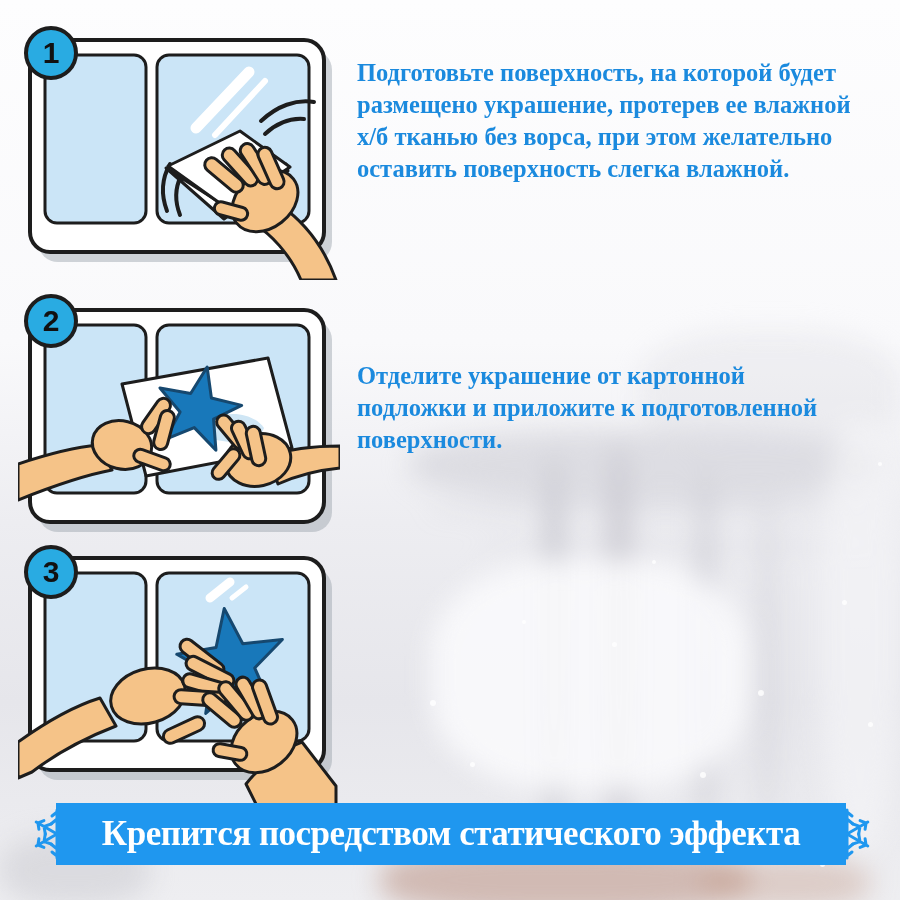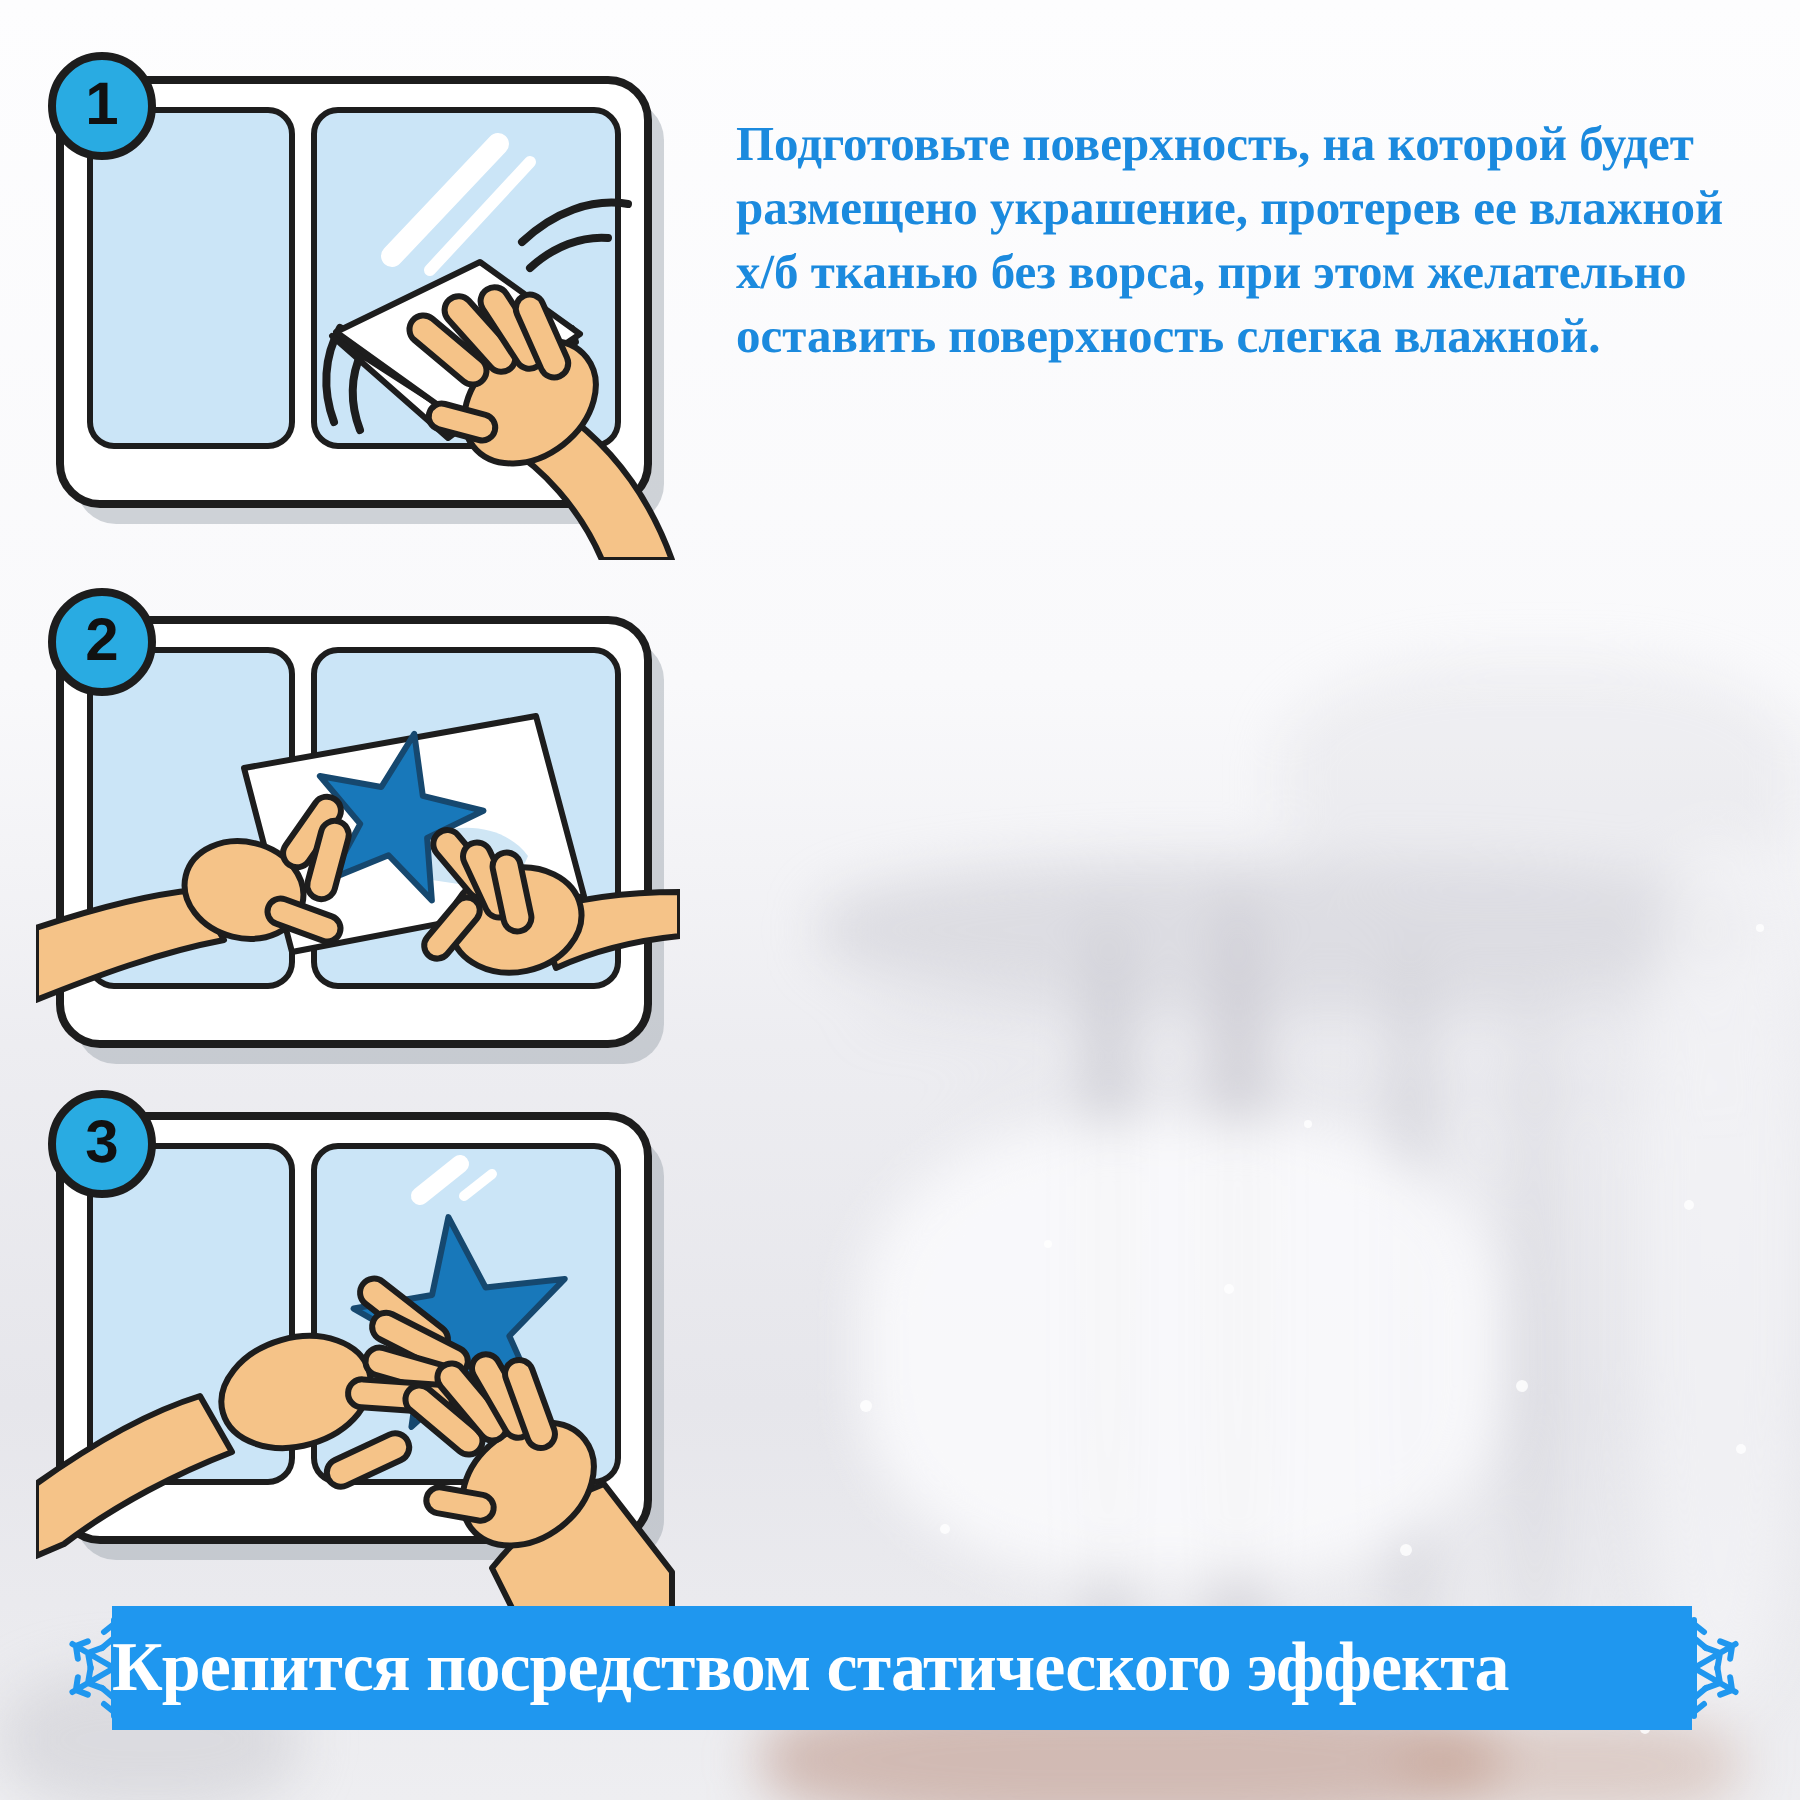--- a/index.html
+++ b/index.html
@@ -15,35 +15,35 @@
   .bg-photo{position:absolute;inset:0;filter:blur(13px);}
   .bg-photo div{position:absolute;border-radius:40%;}
   .snow-dots div{position:absolute;background:#fff;border-radius:50%;opacity:.8;}
   
   .illo{position:absolute;}
   .badge{position:absolute;width:54px;height:54px;border-radius:50%;
          background:var(--badge_blue);border:4px solid var(--outline);
          box-sizing:border-box;display:flex;align-items:center;justify-content:center;
          font-family:"Liberation Sans", sans-serif;font-weight:bold;font-size:30px;color:#111;z-index:5;}
   .step-text{position:absolute;color:var(--text_blue);font-weight:bold;
-             font-size:24.5px;line-height:1.31;margin-left:11px;}
+             font-size:24.5px;line-height:1.31;}
   
   .shadow{fill:#99a1ab;opacity:.45}
   .frame{fill:#fff;stroke:var(--outline);stroke-width:4}
   .glass{fill:var(--glass_blue);stroke:var(--outline);stroke-width:3}
   .streak{stroke:#fff;fill:none;stroke-linecap:round}
   .w11{stroke-width:11}.w9{stroke-width:9}.w6{stroke-width:6}.w5{stroke-width:5}
   .motion path{stroke:var(--outline);stroke-width:4;fill:none;stroke-linecap:round}
   .paper{fill:#fff;stroke:var(--outline);stroke-width:3;stroke-linejoin:round}
   .skin{fill:var(--skin);stroke:var(--outline);stroke-width:3;stroke-linejoin:round}
   .star{fill:var(--star_blue);stroke:#16486f;stroke-width:3;stroke-linejoin:round}
   .spot{fill:#cfe6f5}
   
   .banner{position:absolute;left:56px;top:803px;width:790px;height:62px;
-          background:var(--banner_blue);z-index:2;display:flex;align-items:center;}
+          background:var(--banner_blue);z-index:2;display:flex;align-items:center;justify-content:center;}
   .banner-label{color:#fff;font-weight:bold;font-size:35px;letter-spacing:-.5px;white-space:nowrap;}
   .flake{position:absolute;top:806px;width:56px;height:56px;z-index:1;}
   .flake svg{width:56px;height:56px;}
   .flake path{stroke:var(--banner_blue);stroke-width:3;stroke-linecap:round;fill:none;}
 </style>
 </head>
 <body>
 
 <div class="poster">
 
@@ -138,20 +138,21 @@
       <ellipse cx="240" cy="162" rx="33" ry="26" transform="rotate(-12 240 162)" class="skin"></ellipse>
       <rect x="201.5" y="148" width="13" height="36" rx="6.5" transform="rotate(40 208 166)" class="skin"></rect>
       <rect x="207" y="114" width="14" height="40" rx="7" transform="rotate(-40 214 134)" class="skin"></rect>
       <rect x="219" y="122" width="14" height="40" rx="7" transform="rotate(-25 226 142)" class="skin"></rect>
       <rect x="231" y="128" width="14" height="40" rx="7" transform="rotate(-12 238 148)" class="skin"></rect>
     </g>
   </svg>
   <div class="badge" style="left:24px;top:294px">
     <span>2</span>
   </div>
+  <div class="step-text" style="left:357px;top:360px;width:490px">Отделите украшение от картонной подложки и приложите к подготовленной поверхности.</div>
 
   <svg class="illo" style="left:18px;top:546px" width="322" height="262" viewBox="0 0 322 262">
     <g>
       <rect x="20" y="22" width="294" height="212" rx="20" class="shadow"></rect>
       <rect x="12" y="12" width="294" height="212" rx="20" class="frame"></rect>
       <rect x="27" y="27" width="101" height="168" rx="12" class="glass"></rect>
       <rect x="139" y="27" width="152" height="168" rx="12" class="glass"></rect>
     </g>
     <g>
       <path d="M192,52 L212,36" class="streak w9"></path>

